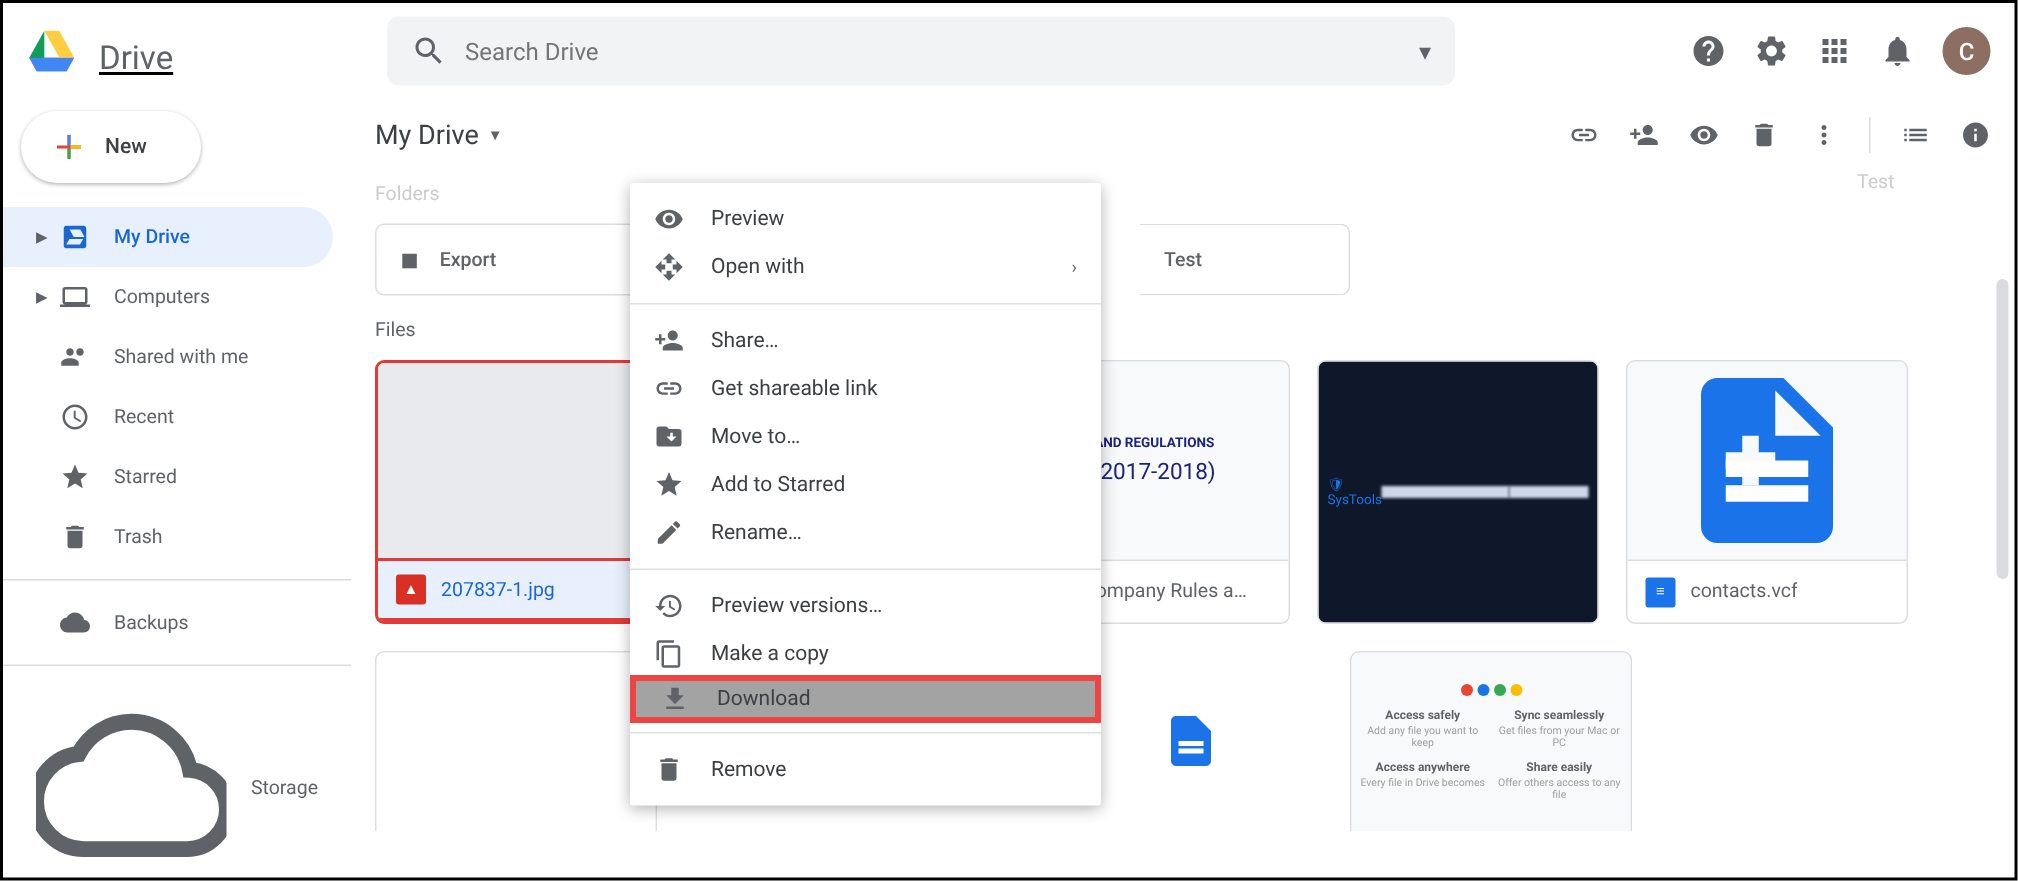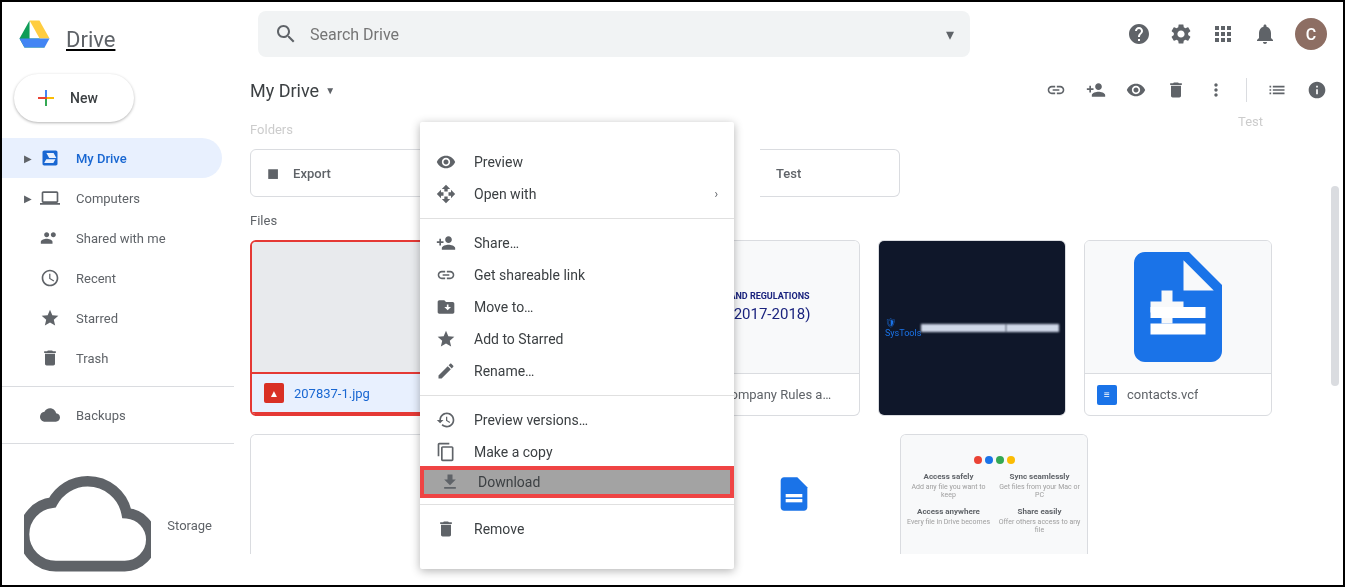--- a/index.html
+++ b/index.html
@@ -67,21 +67,21 @@
 .thumb-systools .t-logo { font-size: 9px; color: #1a73e8; }
 .thumb-systools .blur-line { width: 80%; height: 8px; background: #cfd8e8; margin: 4px auto; filter: blur(1px); }
 
 .thumb-info { display: flex; flex-direction: column; gap: 8px; width: 100%; height: 100%; padding: 4px; }
 .thumb-info .info-row { display: flex; gap: 4px; }
 .thumb-info .dots { display: flex; gap: 3px; justify-content: center; }
 .thumb-info .dot { width: 8px; height: 8px; border-radius: 50%; }
 .thumb-info .info-col { flex: 1; font-size: 7px; color: #9e9e9e; text-align: center; }
 .thumb-info .info-col b { color: #5f6368; font-size: 8px; display: block; margin-bottom: 2px; }
 
-.context-menu { position: absolute; left: 418px; top: 120px; width: 314px; background: #fff; border-radius: 2px; box-shadow: 0 2px 10px rgba(0,0,0,0.3); padding: 24px 0; z-index: 100; }
+.context-menu { position: absolute; left: 418px; top: 120px; width: 314px; background: #fff; border-radius: 2px; box-shadow: 0 2px 10px rgba(0,0,0,0.3); padding: 8px 0; z-index: 100; }
 .menu-item { display: flex; align-items: center; height: 32px; padding: 0 16px; gap: 18px; cursor: pointer; font-size: 14px; color: #3c4043; }
 .menu-item.highlighted { background: #a3a3a3; border: 4px solid #ef4444; margin: -2px 0; position: relative; z-index: 1; }
 .menu-icon { width: 20px; height: 20px; color: #5f6368; display: flex; align-items: center; justify-content: center; }
 .menu-arrow { margin-left: auto; font-size: 12px; color: #5f6368; }
 .menu-divider { border-top: 1px solid #e0e0e0; margin: 8px 0; }
 
 .scroll-indicator { position: absolute; right: 4px; top: 120px; width: 8px; height: 200px; background: #dadce0; border-radius: 4px; }
 
 svg { width: 100%; height: 100%; }
 </style>

